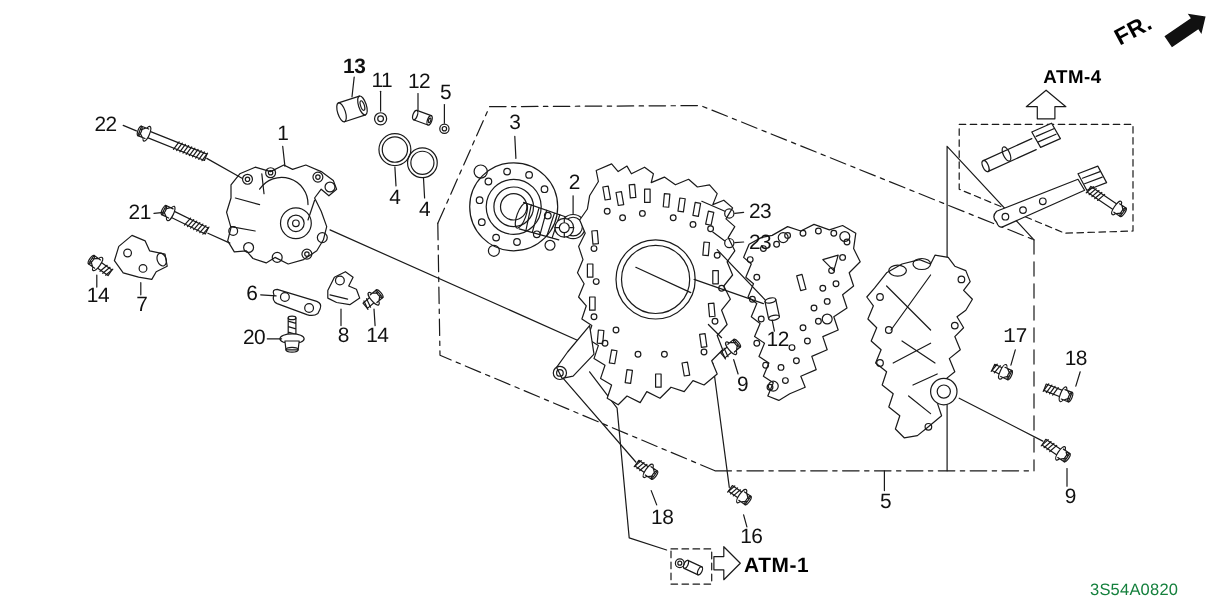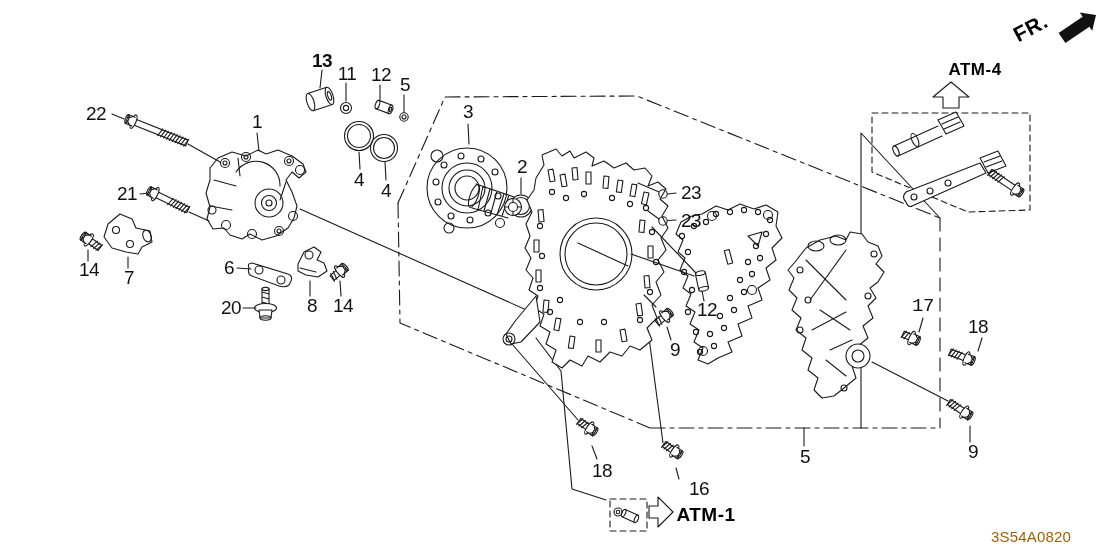--- a/index.html
+++ b/index.html
@@ -7,21 +7,21 @@
          font-family:"Liberation Sans",sans-serif;color:#111;}
   #art{position:absolute;left:0;top:0;}
   .callout{position:absolute;transform:translate(-50%,-50%);font-size:19px;font-weight:400;
            color:#111;white-space:nowrap;letter-spacing:-0.5px;}
   .reflabel{position:absolute;transform:translate(-50%,-50%);font-weight:700;color:#000;white-space:nowrap;}
   #fr-label{position:absolute;left:1013px;top:16px;font-weight:700;font-size:21px;
             transform:rotate(-28deg);letter-spacing:0.5px;color:#000;}
   #atm4-label{left:951px;top:70px;font-size:17px;letter-spacing:0.5px;margin-left:24px;}
   #atm1-label{left:706px;top:515px;font-size:19px;letter-spacing:0.5px;text-align:right;}
   #diagram-code{position:absolute;left:1031px;top:536px;transform:translate(-50%,-50%);
-                font-size:15px;color:#a16207;letter-spacing:0.2px;}
+                font-size:15px;color:#15803d;letter-spacing:0.2px;}
   svg *{vector-effect:non-scaling-stroke;}
   .ln{stroke:#1a1a1a;fill:none;stroke-width:1.1;stroke-linecap:round;stroke-linejoin:round;}
   .wh{fill:#ffffff;}
   .dd{stroke-dasharray:15 5 4 5;}
   .dl{stroke-dasharray:13 7;}
   .ds{stroke-dasharray:6 4;}
   .blk{fill:#111;stroke:none;}
 </style>
 </head>
 <body>
@@ -435,21 +435,21 @@
       <div class="callout" style="left: 522px; top: 167px;">2</div>
       <div class="callout" style="left: 691px; top: 193px;">23</div>
       <div class="callout" style="left: 691px; top: 221px;">23</div>
       <div class="callout" style="left: 707px; top: 310px;">12</div>
       <div class="callout" style="left: 675px; top: 350px;">9</div>
       <div class="callout" style="left: 923px; top: 306px; font-family: Liberation Mono, monospace;">17</div>
       <div class="callout" style="left: 978px; top: 327px;">18</div>
       <div class="callout" style="left: 973px; top: 452px;">9</div>
       <div class="callout" style="left: 805px; top: 457px;">5</div>
       <div class="callout" style="left: 602px; top: 471px; text-align: right;">18</div>
-      <div class="callout" style="left: 683px; top: 489px; margin-left: 16px;">16</div>
+      <div class="callout" style="left: 683px; top: 489px;">16</div>
       <div class="callout" style="left: 229px; top: 268px;">6</div>
       <div class="callout" style="left: 231px; top: 308px;">20</div>
       <div class="callout" style="left: 312px; top: 306px;">8</div>
       <div class="callout" style="left: 89px; top: 270px;">14</div>
       <div class="callout" style="left: 343px; top: 306px;">14</div>
       <div class="callout" style="left: 129px; top: 278px;">7</div>
     </div>
 
 </div>
 

